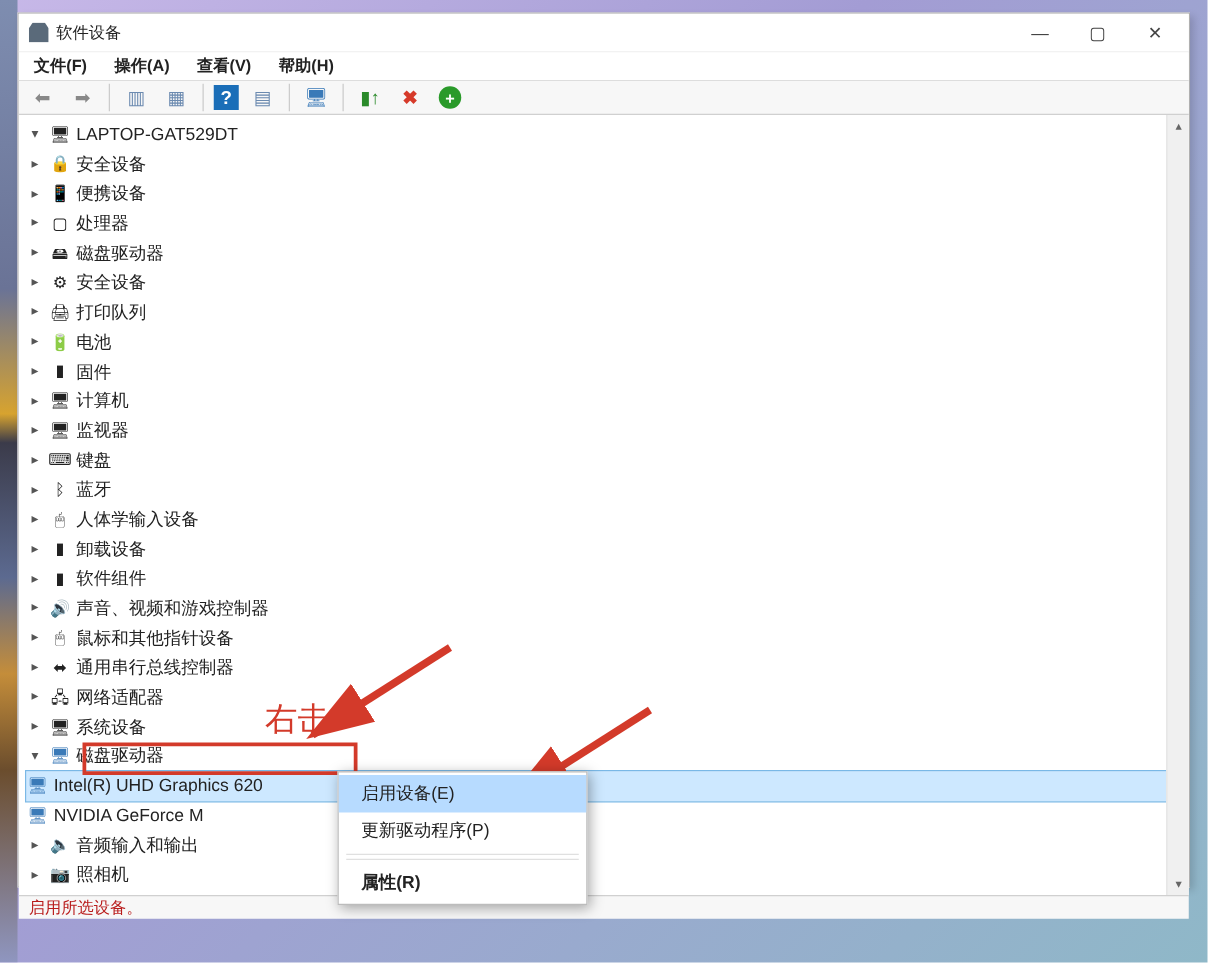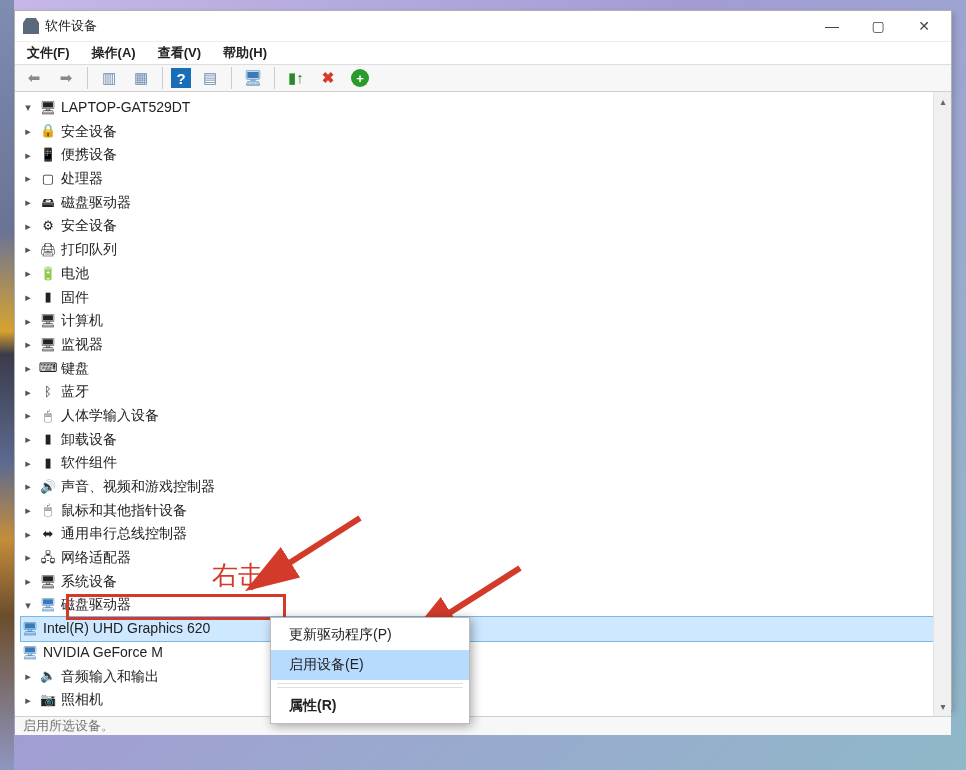--- a/index.html
+++ b/index.html
@@ -154,21 +154,21 @@
     position:absolute;
     pointer-events:none;
   }
   .statusbar {
     height: 22px;
     display:flex; align-items:center;
     padding: 0 8px;
     border-top:1px solid #d0d0d0;
     background:#f7f7f7;
     font-size:13px;
-    color:#737373;
+    color:#b91c1c;
   }
   .context-menu {
     position:absolute;
     background:#fff;
     box-shadow: 2px 2px 10px rgba(0,0,0,0.35);
     border:1px solid #bcbcbc;
     padding: 2px 0;
     min-width: 200px;
     font-size: 14px;
     z-index: 20;
@@ -388,19 +388,19 @@
 <svg class="arrow" style="left:390px; top:560px;" width="140" height="90">
   <defs>
       <marker id="ah2" markerWidth="10" markerHeight="10" refX="8" refY="3" orient="auto">
         <path d="M0,0 L0,6 L9,3 z" fill="#d33a2a"></path>
       </marker>
     </defs>
   <line x1="130" y1="8" x2="20" y2="78" stroke="#d33a2a" stroke-width="6" marker-end="url(#ah2)"></line>
 </svg>
 
 <div class="context-menu" style="left:270px; top:617px;">
+  <div class="cm-item highlight">启用设备(E)</div>
   <div class="cm-item">更新驱动程序(P)</div>
-  <div class="cm-item highlight">启用设备(E)</div>
   <div class="cm-sep"></div>
   <div class="cm-sep"></div>
   <div class="cm-item bold">属性(R)</div>
 </div>
 <div class="highlight-box" style="left:272px; top:644px; width:176px; height:28px;"></div>
 
 </body></html>

